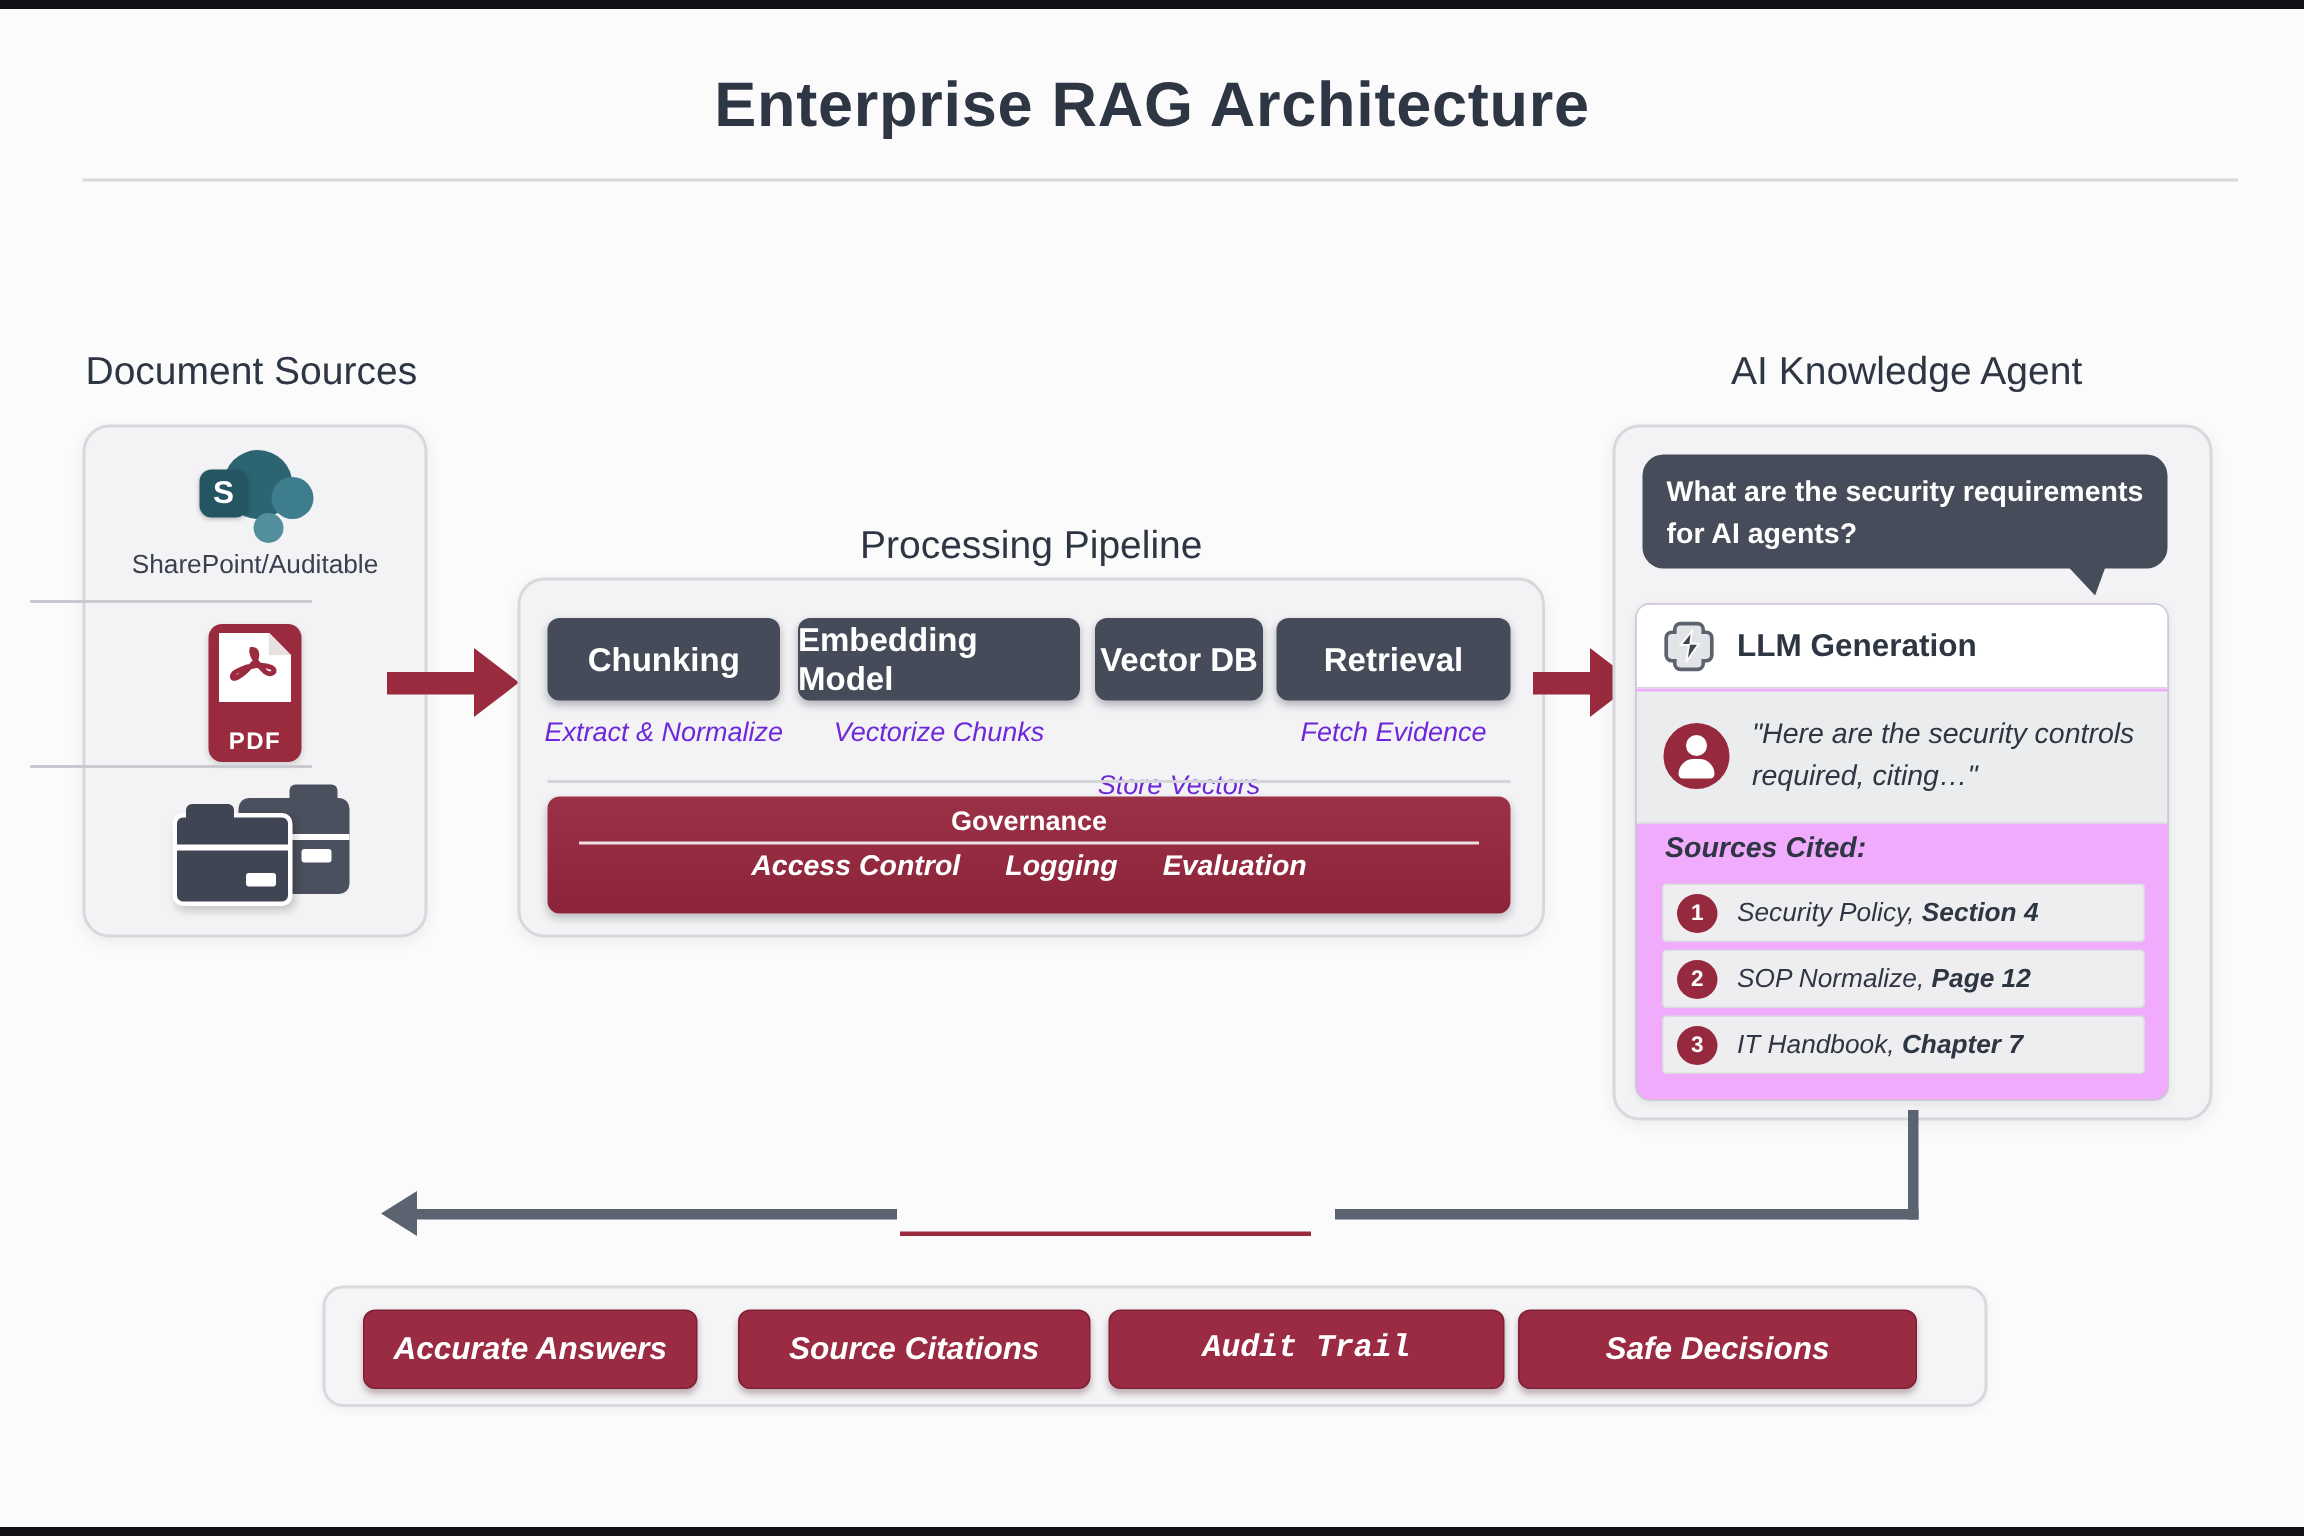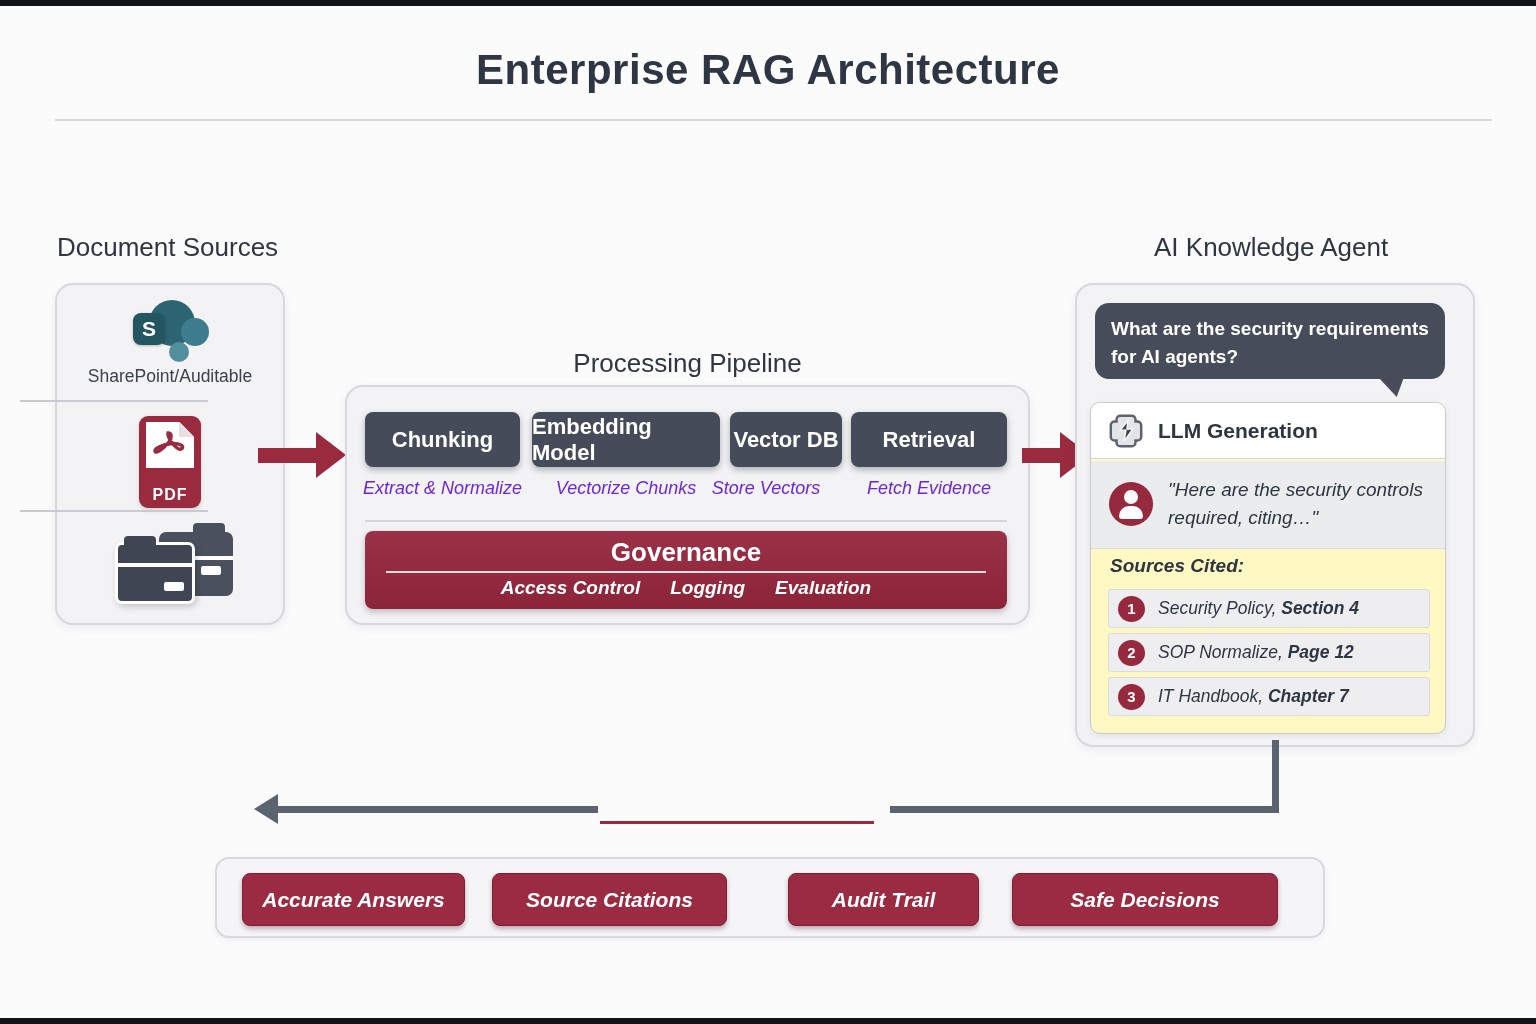--- a/index.html
+++ b/index.html
@@ -107,41 +107,41 @@
   .stage-sub {
     position: absolute; top: 478px; text-align: center; font-size: 18px;
     font-style: italic; font-weight: 500; color: #6d28d9;
   }
   .pp-divider { position: absolute; left: 365px; top: 520px; width: 642px; height: 1.5px; background: #d4d5d9; }
   .governance {
     position: absolute; left: 365px; top: 531px; width: 642px; height: 78px;
     border-radius: 8px; background: linear-gradient(180deg, #9b3147 0%, #8c2439 100%);
     box-shadow: 0 3px 6px rgba(20,25,40,0.25); color: #ffffff; text-align: center;
   }
-  .governance-title { margin-top: 6px; font-size: 26px; font-weight: 700; }
+  .governance-title { margin-top: 6px; font-size: 18px; font-weight: 700; }
   .governance-rule { margin: 3px auto 0; width: 600px; height: 2px; background: rgba(255,255,255,0.85); }
   .governance-items { margin-top: 4px; font-size: 19px; font-style: italic; font-weight: 600; }
   .governance-items span { margin: 0 15px; }
 
   
   .agent-heading { top: 232px; left: 1122px; margin-left: 32px; }
   .agent-panel { left: 1075px; top: 283px; width: 400px; height: 464px; }
   .chat-bubble {
     position: absolute; left: 1095px; top: 303px; width: 350px; height: 76px;
     background: #464c59; border-radius: 14px; color: #ffffff;
     font-size: 19px; font-weight: 600; line-height: 1.45;
     padding: 12px 16px;
   }
   .chat-tail {
     position: absolute; left: 1378px; top: 377px; width: 26px; height: 20px; background: #464c59;
     clip-path: polygon(0 0, 100% 0, 72% 100%);
   }
   .agent-card {
     position: absolute; left: 1090px; top: 402px; width: 356px; height: 332px;
-    background: #fef9c3; border: 1.5px solid #c9cad0; border-radius: 10px;
+    background: #f0abfc; border: 1.5px solid #c9cad0; border-radius: 10px;
     box-shadow: 0 2px 6px rgba(40,45,60,0.08); overflow: hidden;
   }
   .llm-header {
     position: absolute; left: 0; top: 0; width: 100%; height: 56px;
     display: flex; align-items: center; gap: 13px; padding-left: 16px;
     border-bottom: 1.5px solid #d6d6da; background: #ffffff;
   }
   .llm-title { font-size: 21px; font-weight: 600; color: #2e3543; }
   .chip-icon { width: 38px; height: 38px; }
   .quote-row {
@@ -198,21 +198,21 @@
     box-shadow: 0 2px 6px rgba(40,45,60,0.06);
   }
   .benefit-btn {
     position: absolute; top: 873px; height: 53px; background: #9b2b42;
     border-radius: 8px; color: #ffffff; font-weight: 700; font-style: italic; font-size: 21px;
     display: flex; align-items: center; justify-content: center;
     box-shadow: 0 3px 5px rgba(60,10,25,0.3); border: 1px solid #7e2034;
   }
   .btn0 { left: 242px; width: 223px; }
   .btn1 { left: 492px; width: 235px; }
-  .btn2 { left: 788px; width: 191px; }
+  .btn2 { left: 739px; width: 264px; font-family: Liberation Mono, monospace; }
   .btn3 { left: 1012px; width: 266px; }
 </style>
 </head>
 <body>
 
 <div class="canvas">
   <div class="edge-bar top"></div>
   <div class="edge-bar bottom"></div>
 
   <div class="main-title">Enterprise RAG Architecture</div>
@@ -264,21 +264,21 @@
   <div class="section-heading pp-heading">Processing Pipeline</div>
   <div class="panel pp-panel"></div>
 
   <div class="stage-box" style="left:365px; width:155px;">Chunking</div>
   <div class="stage-box" style="left:532px; width:188px;">Embedding Model</div>
   <div class="stage-box" style="left:730px; width:112px;">Vector DB</div>
   <div class="stage-box" style="left:851px; width:156px;">Retrieval</div>
 
   <div class="stage-sub" style="left:355px; width:175px;">Extract &amp; Normalize</div>
   <div class="stage-sub" style="left:532px; width:188px;">Vectorize Chunks</div>
-  <div class="stage-sub" style="left:696px; width:140px;">Store Vectors</div>
+  <div class="stage-sub" style="left:716px; width:140px;margin-top:35px;">Store Vectors</div>
   <div class="stage-sub" style="left:851px; width:156px;">Fetch Evidence</div>
 
   <div class="pp-divider"></div>
 
   <div class="governance">
     <div class="governance-title">Governance</div>
     <div class="governance-rule"></div>
     <div class="governance-items">
       <span>Access Control</span><span>Logging</span><span>Evaluation</span>
     </div>

